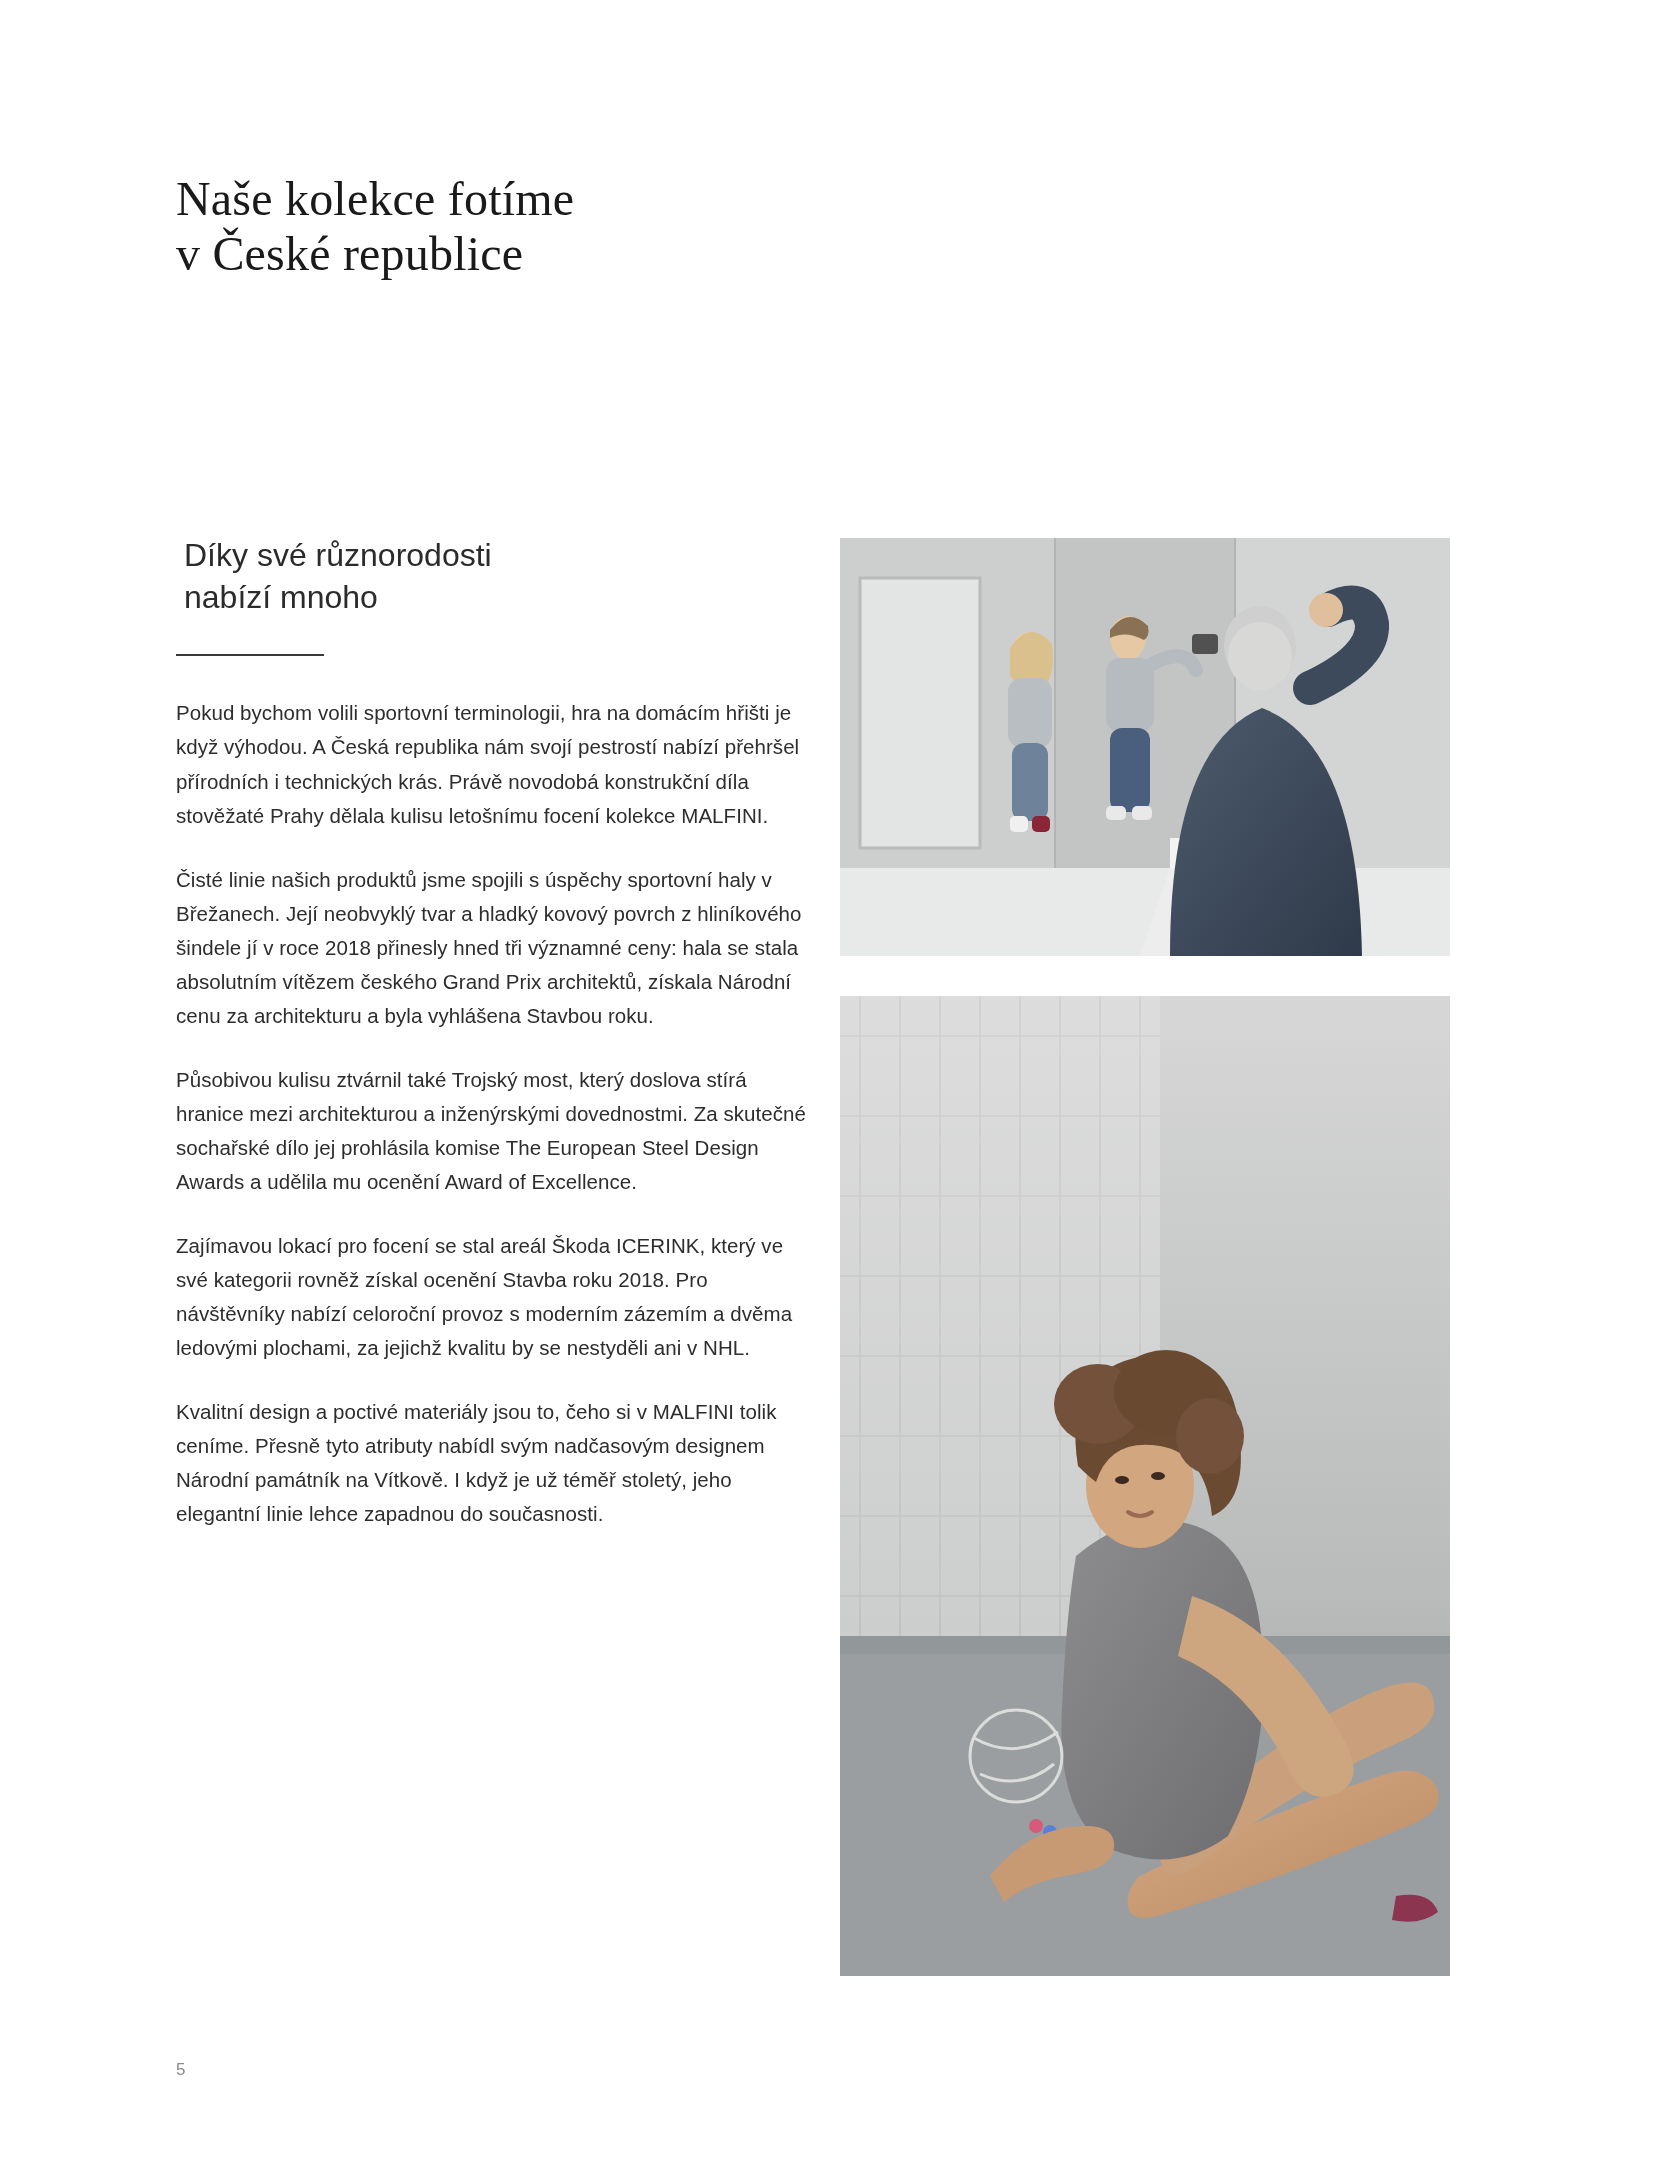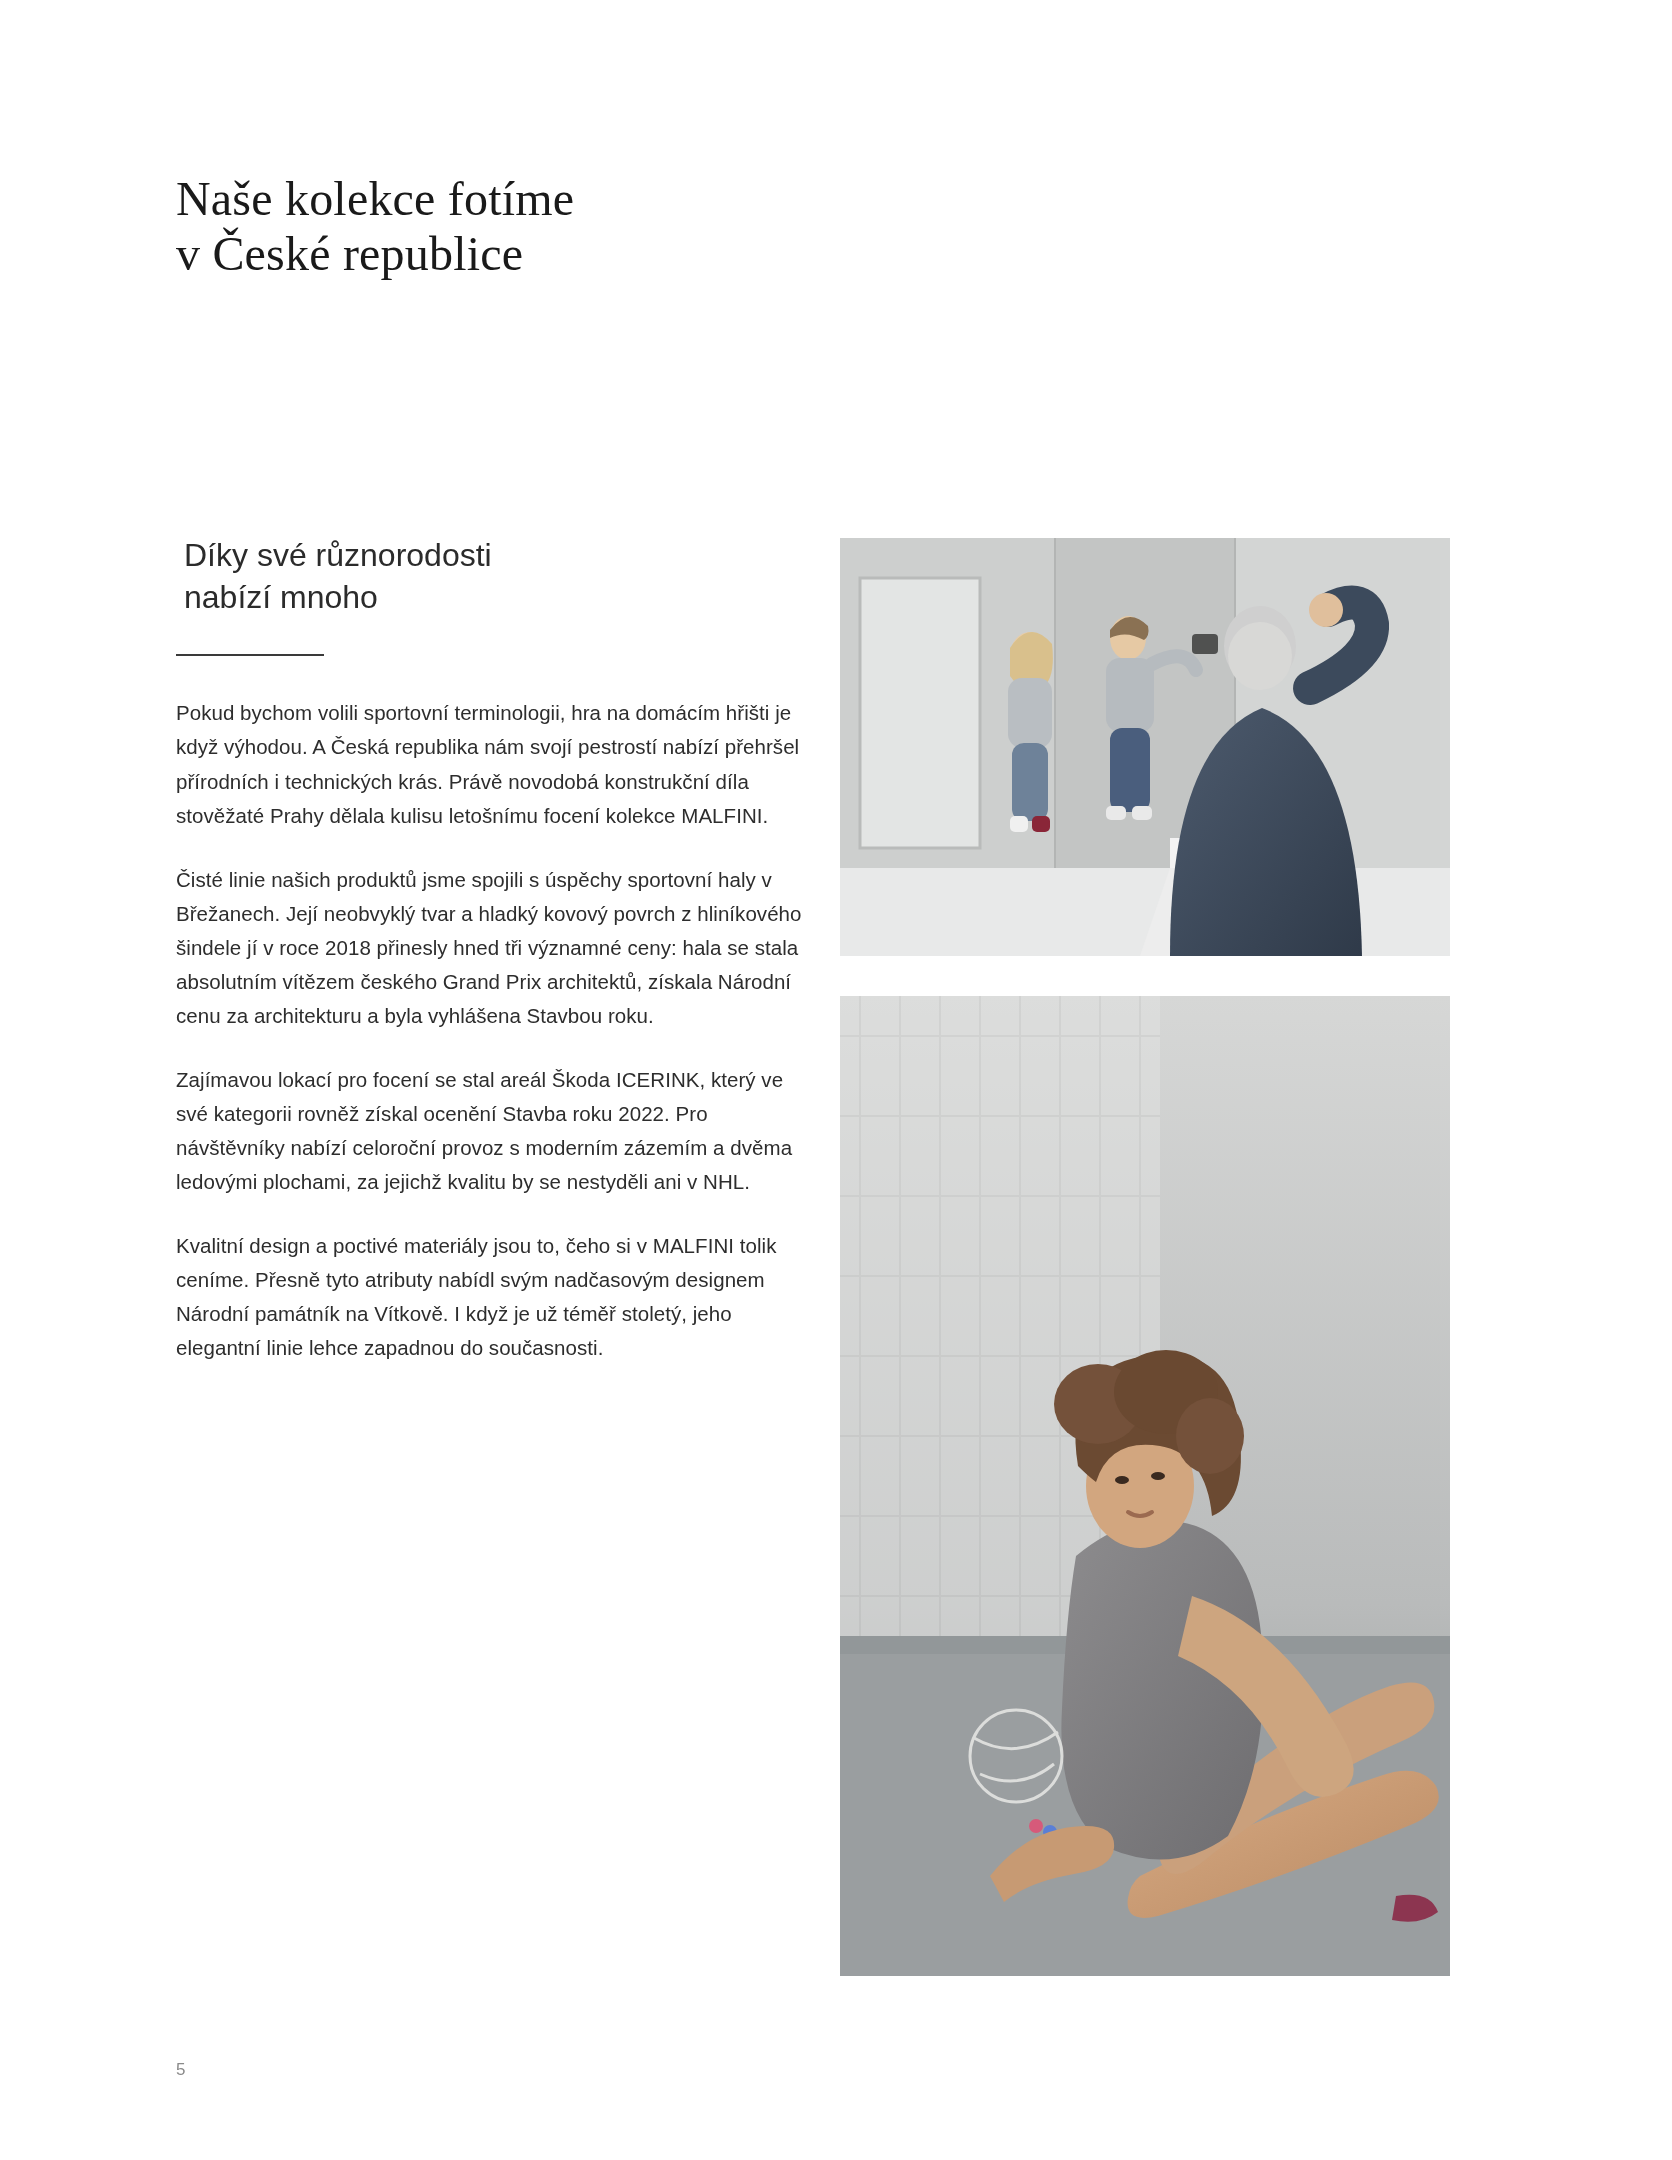--- a/index.html
+++ b/index.html
@@ -101,21 +101,22 @@
 v České republice</h1>
 
   <div class="left-col">
     <h2 class="subhead">Díky své různorodosti
 nabízí mnoho</h2>
 
     <div class="rule"></div>
 
     <p class="body-par">Pokud bychom volili sportovní terminologii, hra na domácím hřišti je když výhodou. A Česká republika nám svojí pestrostí nabízí přehršel přírodních i technických krás. Právě novodobá konstrukční díla stověžaté Prahy dělala kulisu letošnímu focení kolekce MALFINI.</p>
     <p class="body-par">Čisté linie našich produktů jsme spojili s úspěchy sportovní haly v Břežanech. Její neobvyklý tvar a hladký kovový povrch z hliníkového šindele jí v roce 2018 přinesly hned tři významné ceny: hala se stala absolutním vítězem českého Grand Prix architektů, získala Národní cenu za architekturu a byla vyhlášena Stavbou roku.</p>
-    <p class="body-par">Zajímavou lokací pro focení se stal areál Škoda ICERINK, který ve své kategorii rovněž získal ocenění Stavba roku 2022. Pro návštěvníky nabízí celoroční provoz s moderním zázemím a dvěma ledovými plochami, za jejichž kvalitu by se nestyděli ani v NHL.</p>
+    <p class="body-par">Působivou kulisu ztvárnil také Trojský most, který doslova stírá hranice mezi architekturou a inženýrskými dovednostmi. Za skutečné sochařské dílo jej prohlásila komise The European Steel Design Awards a udělila mu ocenění Award of Excellence.</p>
+    <p class="body-par">Zajímavou lokací pro focení se stal areál Škoda ICERINK, který ve své kategorii rovněž získal ocenění Stavba roku 2018. Pro návštěvníky nabízí celoroční provoz s moderním zázemím a dvěma ledovými plochami, za jejichž kvalitu by se nestyděli ani v NHL.</p>
     <p class="body-par">Kvalitní design a poctivé materiály jsou to, čeho si v MALFINI tolik ceníme. Přesně tyto atributy nabídl svým nadčasovým designem Národní památník na Vítkově. I když je už téměř stoletý, jeho elegantní linie lehce zapadnou do současnosti.</p>
   </div>
 
   <div class="photo" id="photo-top">
     <svg viewBox="0 0 610 418" preserveAspectRatio="xMidYMid slice" role="img" aria-label="photo">
       <defs>
         <linearGradient id="wallG" x1="0" y1="0" x2="0" y2="1">
           <stop offset="0%" stop-color="#d8d9d8"></stop>
           <stop offset="100%" stop-color="#bfc0bf"></stop>
         </linearGradient>

